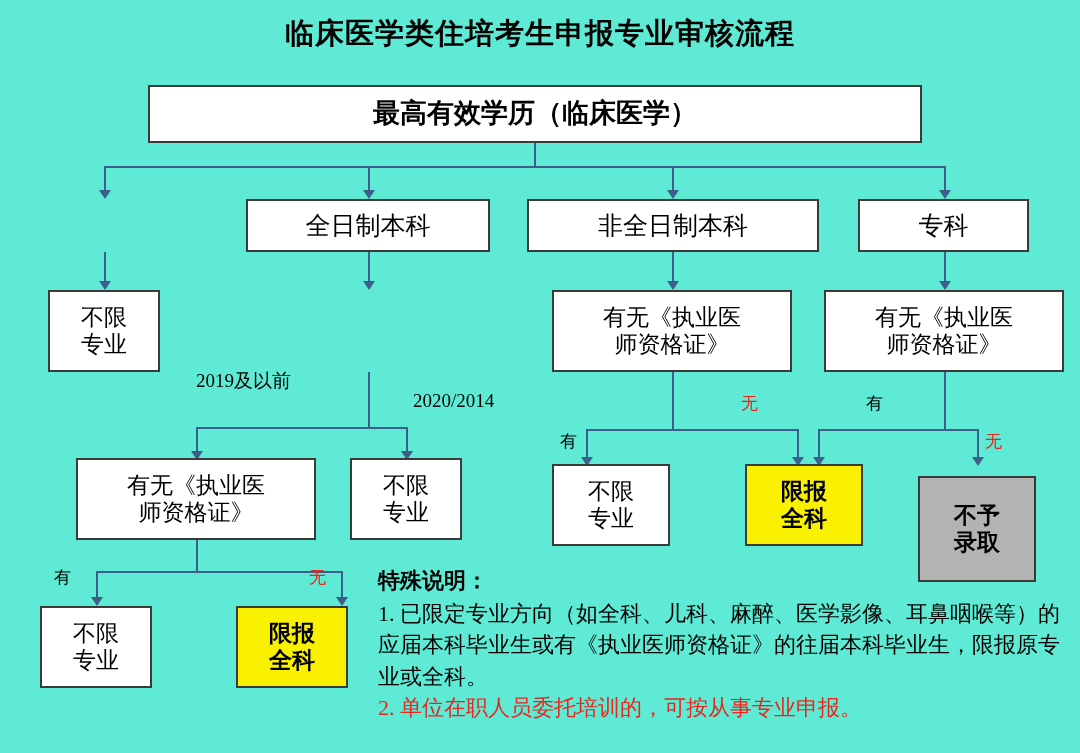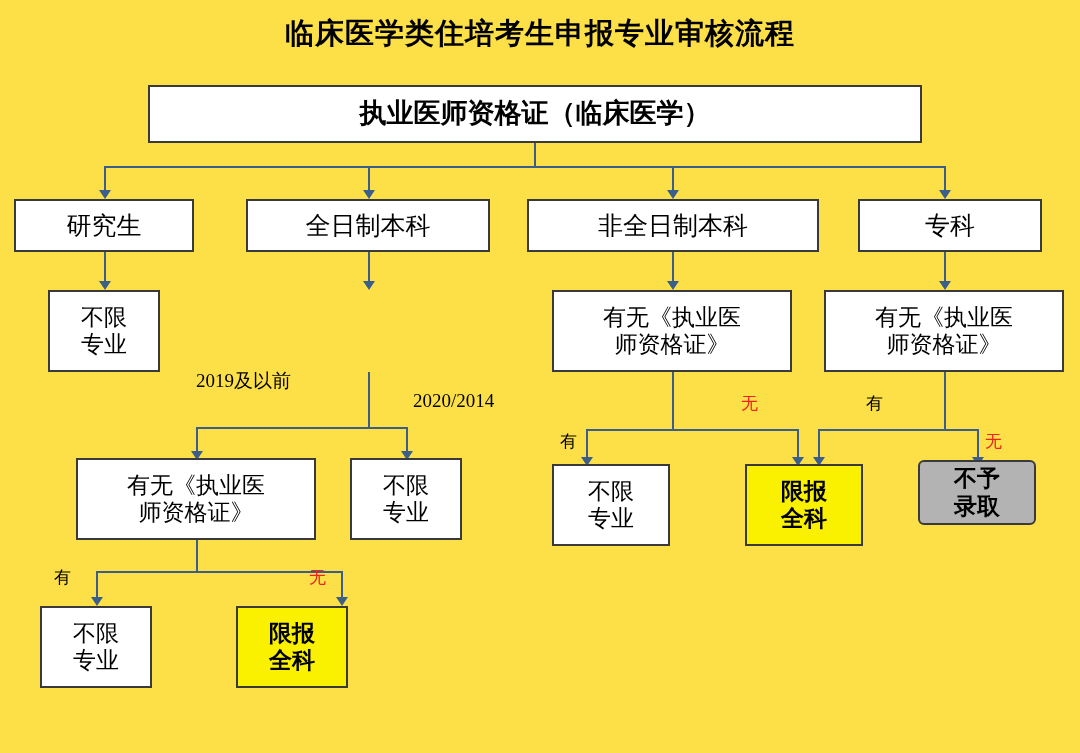--- a/index.html
+++ b/index.html
@@ -8,21 +8,21 @@
     background: #ffffff;
   }
   body {
     font-family: "Liberation Sans", "DejaVu Sans", sans-serif;
     color: #000000;
   }
   #canvas {
     position: relative;
     width: 1080px;
     height: 753px;
-    background: #fde047;
+    background: #5eead4;
     overflow: hidden;
   }
   .title {
     position: absolute;
     left: 0;
     top: 14px;
     width: 1080px;
     text-align: center;
     font-size: 29px;
     font-weight: bold;
@@ -95,39 +95,38 @@
   .notes .n1 { color: #000000; }
   .notes .n2 { color: #e8261c; }
 </style>
 </head>
 <body>
 
 <div id="canvas">
 
   <div class="title">临床医学类住培考生申报专业审核流程</div>
 
-  <div class="node bold" style="left:148px; top:85px; width:774px; height:58px; font-size:27px;">执业医师资格证（临床医学）</div>
+  <div class="node bold" style="left:148px; top:85px; width:774px; height:58px; font-size:27px;">最高有效学历（临床医学）</div>
 
   <div class="edge v" style="left:534px; top:143px; height:24px;"></div>
 
   <div class="edge h" style="left:104px; top:166px; width:841px;"></div>
 
   <div class="edge v" style="left:104px; top:166px; height:29px;"></div>
   <div class="arrow" style="left:99px; top:190px;"></div>
   <div class="edge v" style="left:368px; top:166px; height:29px;"></div>
   <div class="arrow" style="left:363px; top:190px;"></div>
   <div class="edge v" style="left:672px; top:166px; height:29px;"></div>
   <div class="arrow" style="left:667px; top:190px;"></div>
   <div class="edge v" style="left:944px; top:166px; height:29px;"></div>
   <div class="arrow" style="left:939px; top:190px;"></div>
 
-  <div class="node" style="left:14px; top:199px; width:180px; height:53px;">研究生</div>
   <div class="node" style="left:246px; top:199px; width:244px; height:53px;">全日制本科</div>
   <div class="node" style="left:527px; top:199px; width:292px; height:53px;">非全日制本科</div>
-  <div class="node" style="left:858px; top:199px; width:184px; height:53px;">专科</div>
+  <div class="node" style="left:858px; top:199px; width:171px; height:53px;">专科</div>
 
   <div class="edge v" style="left:104px; top:252px; height:33px;"></div>
   <div class="arrow" style="left:99px; top:281px;"></div>
   <div class="node small" style="left:48px; top:290px; width:112px; height:82px;">不限
 专业</div>
 
   <div class="edge v" style="left:368px; top:252px; height:33px;"></div>
   <div class="arrow" style="left:363px; top:281px;"></div>
 
   <div class="edge v" style="left:672px; top:252px; height:33px;"></div>
@@ -185,17 +184,22 @@
   <div class="arrow" style="left:813px; top:457px;"></div>
   <div class="edge v" style="left:977px; top:429px; height:32px;"></div>
   <div class="arrow" style="left:972px; top:457px;"></div>
   <div class="lbl" style="left:866px; top:392px;">有</div>
   <div class="lbl red" style="left:985px; top:430px;">无</div>
 
   <div class="node small" style="left:552px; top:464px; width:118px; height:82px;">不限
 专业</div>
   <div class="node small yellow" style="left:745px; top:464px; width:118px; height:82px;">限报
 全科</div>
-  <div class="node small gray" style="left:918px; top:460px; width:118px; height:65px;border-radius:6px;">不予
+  <div class="node small gray" style="left:918px; top:476px; width:118px; height:106px;">不予
 录取</div>
 
+  <div class="notes">
+    <div class="hdr">特殊说明：</div>
+    <div class="n1">1. 已限定专业方向（如全科、儿科、麻醉、医学影像、耳鼻咽喉等）的应届本科毕业生或有《执业医师资格证》的往届本科毕业生，限报原专业或全科。</div>
+    <div class="n2">2. 单位在职人员委托培训的，可按从事专业申报。</div>
+  </div>
 
 </div>
 
 </body></html>

